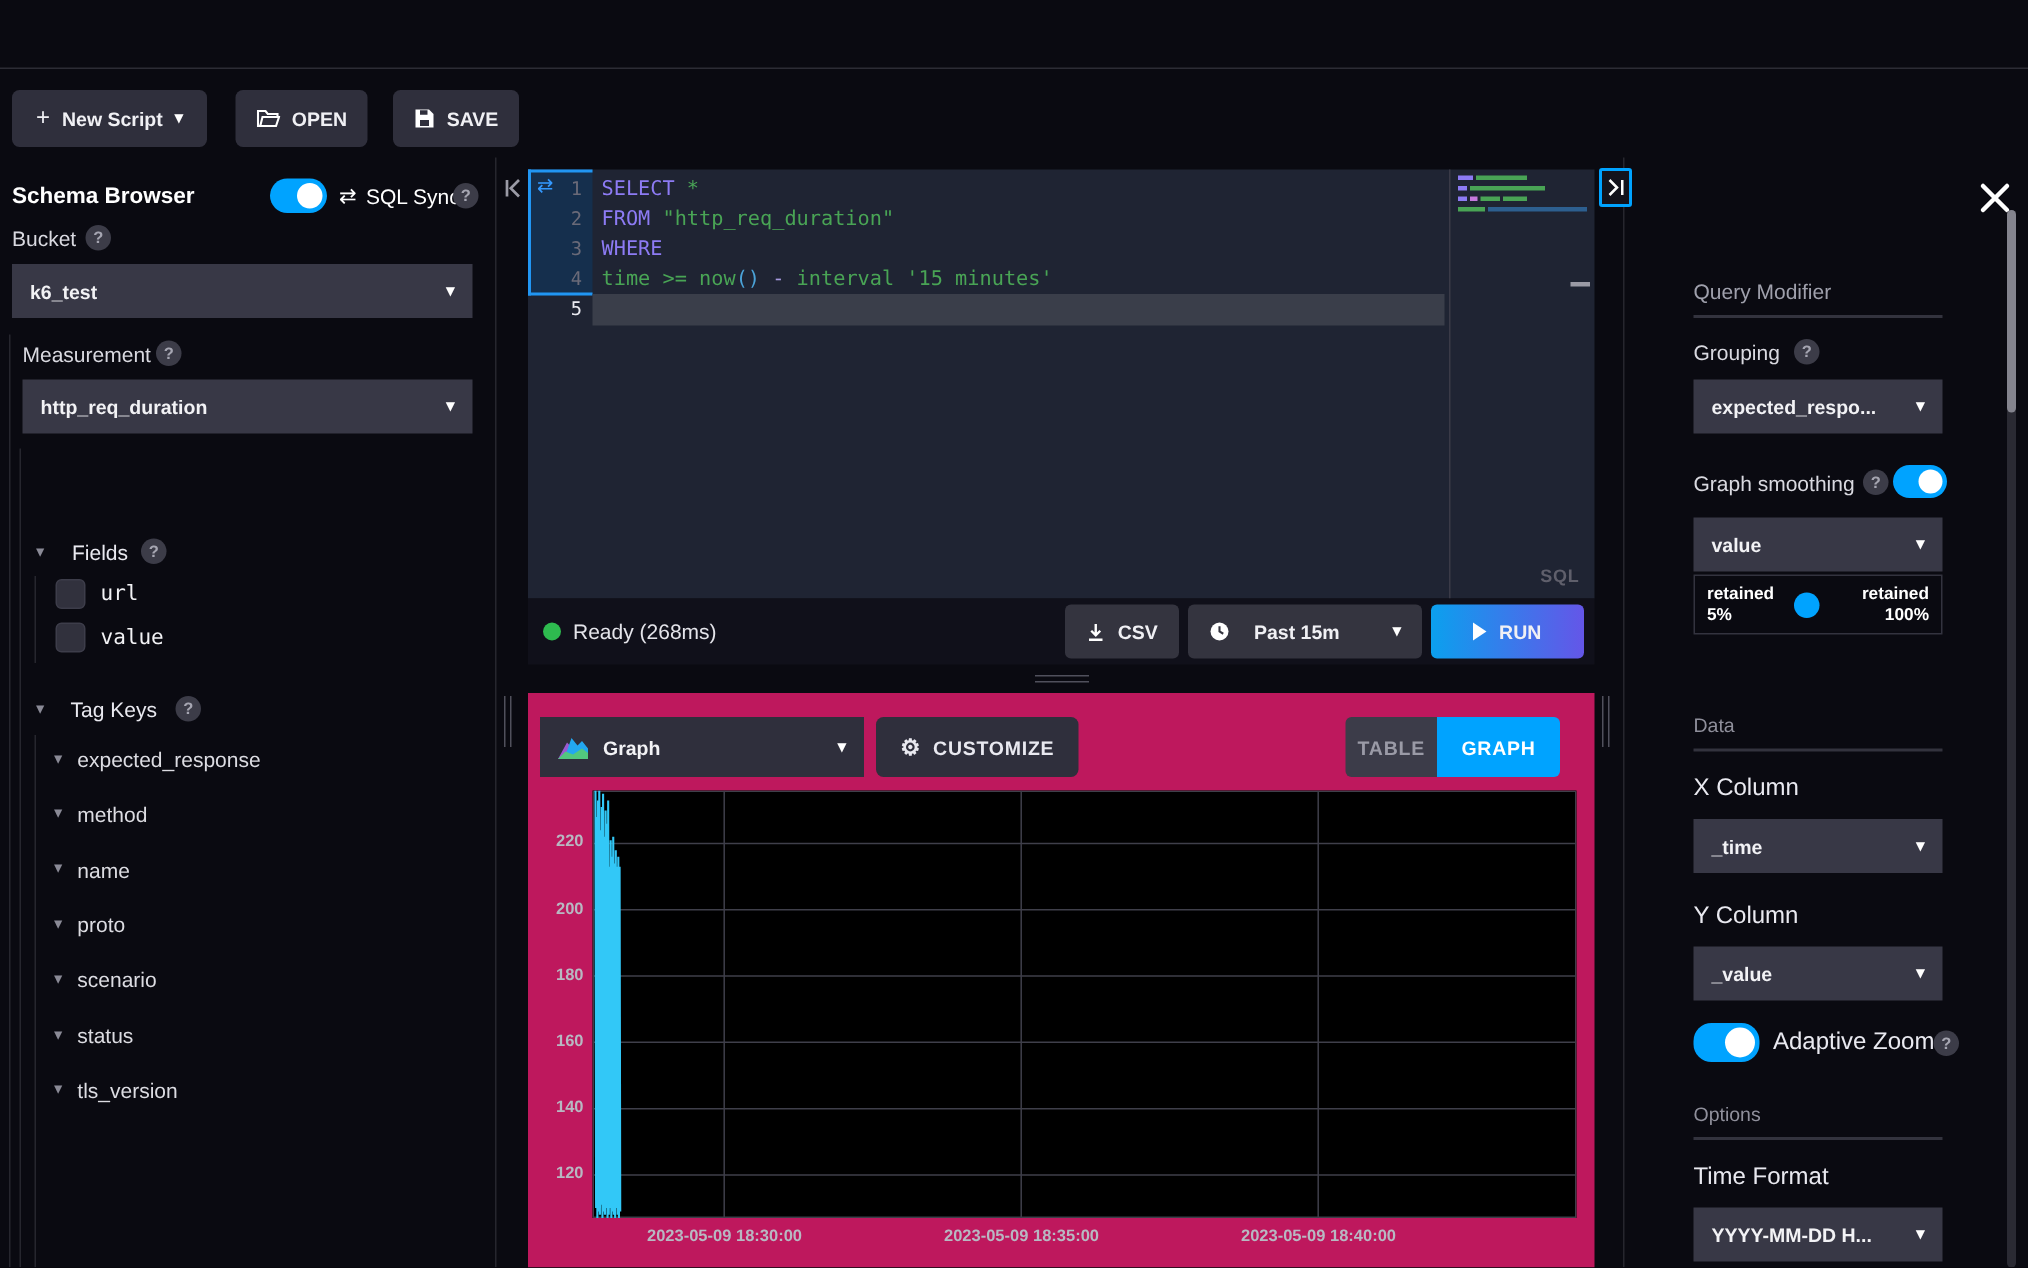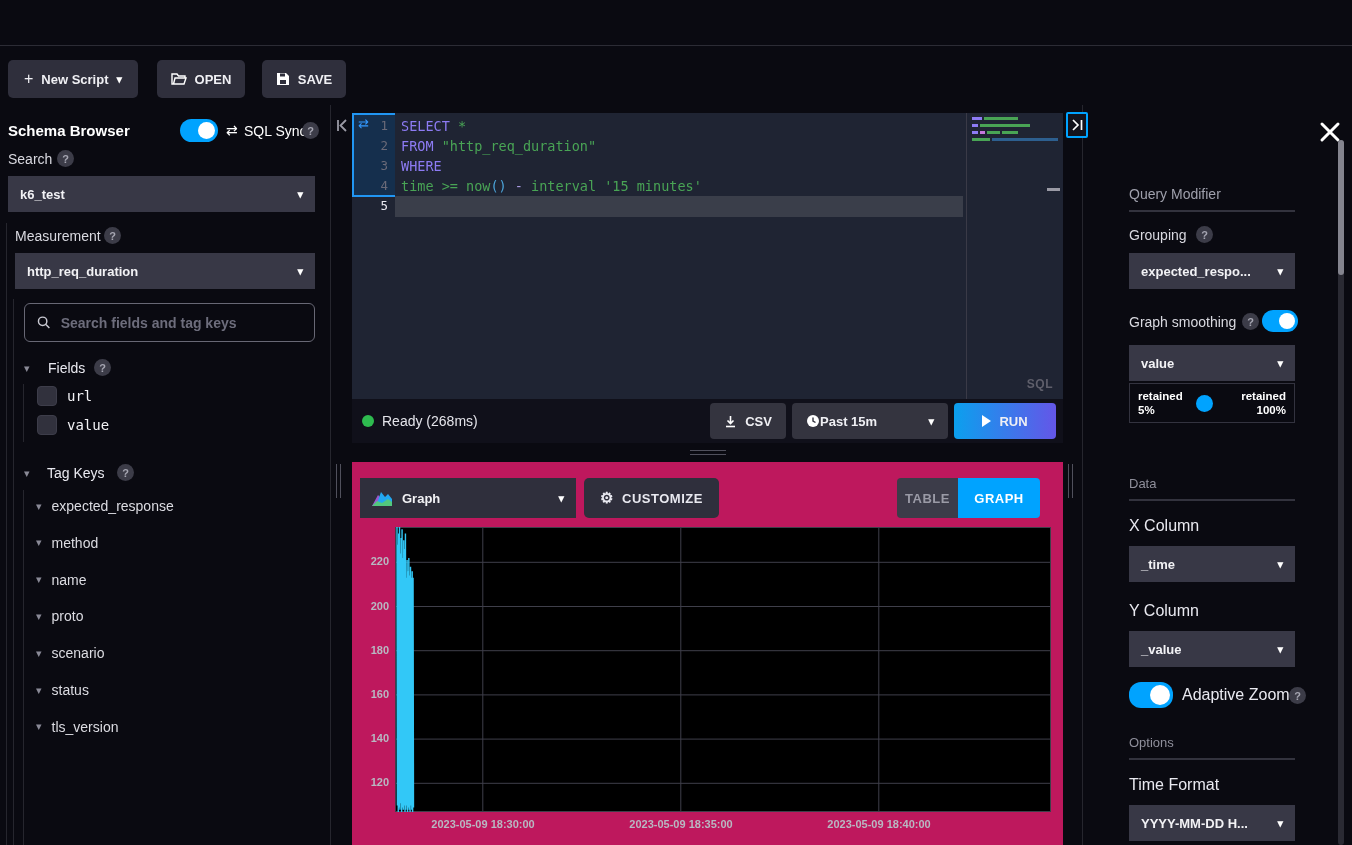--- a/index.html
+++ b/index.html
@@ -102,41 +102,34 @@
   </div>
 
   <div class="abs bold15" style="left:8px;top:122px;">Schema Browser</div>
   <div class="abs toggle" style="left:180px;top:119px;width:38px;height:23px;">
     <span class="knob" style="width:17px;height:17px;right:3px;top:3px;"></span>
   </div>
   <span class="abs" style="left:226px;top:122px;font-size:14px;color:#fff;">⇄</span>
   <span class="abs side-label" style="left:244px;top:123px;color:#fff;">SQL Sync</span>
   <div class="abs help" style="left:302px;top:122px;">?</div>
 
-  <span class="abs side-label" style="left:8px;top:151px;">Search</span>
+  <span class="abs side-label" style="left:8px;top:151px;">Bucket</span>
   <div class="abs help" style="left:57px;top:150px;">?</div>
   <div class="abs dd" style="left:8px;top:176px;width:307px;height:36px;">
     <span>k6_test</span>
     <span class="caret">▾</span>
   </div>
 
   <span class="abs side-label" style="left:15px;top:228px;">Measurement</span>
   <div class="abs help" style="left:104px;top:227px;">?</div>
   <div class="abs dd" style="left:15px;top:253px;width:300px;height:36px;">
     <span>http_req_duration</span>
     <span class="caret">▾</span>
   </div>
 
-  <div class="abs search" style="left:24px;top:303px;width:291px;height:39px;">
-    <svg class="icon-svg" width="15" height="15" viewBox="0 0 15 15">
-      <circle cx="6.2" cy="6.2" r="4.6" fill="none" stroke="#c9c9d2" stroke-width="1.6"></circle>
-      <line x1="9.8" y1="9.8" x2="13.6" y2="13.6" stroke="#c9c9d2" stroke-width="1.6"></line>
-    </svg>
-    <input type="text" placeholder="Search fields and tag keys" style="">
-  </div>
 
   <span class="abs chev" style="left:24px;top:363px;">▾</span>
   <span class="abs side-label" style="left:48px;top:360px;color:#e9e9f0;">Fields</span>
   <div class="abs help" style="left:94px;top:359px;">?</div>
   <div class="abs" id="fields-list" style="left:37px;top:386px;">
       <div class="abs tag-row" style="left: 0px; top: 0px;">
         <span class="cbx"></span>
         <span class="mono">url</span>
       </div>
       <div class="abs tag-row" style="left: 0px; top: 29px;">
@@ -260,21 +253,21 @@
     <span class="abs" style="left:10px;top:16px;width:12px;height:12px;border-radius:50%;background:#2ebb4f;"></span>
     <span class="abs" style="left:30px;top:14px;font-size:14px;color:#e4e4ea;">Ready (268ms)</span>
     <div class="sb-btn" style="left:358px;width:76px;">
       <svg class="icon-svg" width="13" height="13" viewBox="0 0 13 13">
         <path d="M6.5 1v7M3.5 5.5L6.5 8.5L9.5 5.5" fill="none" stroke="#fff" stroke-width="1.6"></path>
           <line x1="2" y1="11.5" x2="11" y2="11.5" stroke="#fff" stroke-width="1.6"></line>
       </svg>
       <span>CSV</span>
     </div>
     <div class="sb-btn" style="left:440px;width:156px;justify-content:space-between;padding:0 14px;">
-      <span style="display:flex;align-items:center;gap:0;">
+      <span style="display:flex;align-items:center;gap:16px;">
         <svg class="icon-svg" width="14" height="14" viewBox="0 0 14 14">
           <circle cx="7" cy="7" r="6" fill="#fff"></circle>
             <path d="M7 3.5V7l2.5 1.5" stroke="#34343f" stroke-width="1.4" fill="none"></path>
         </svg>
         <span>Past 15m</span>
       </span>
       <span class="caret">▾</span>
     </div>
     <div class="sb-btn run-btn" style="left:602px;width:102px;">
       <span class="play"></span>

